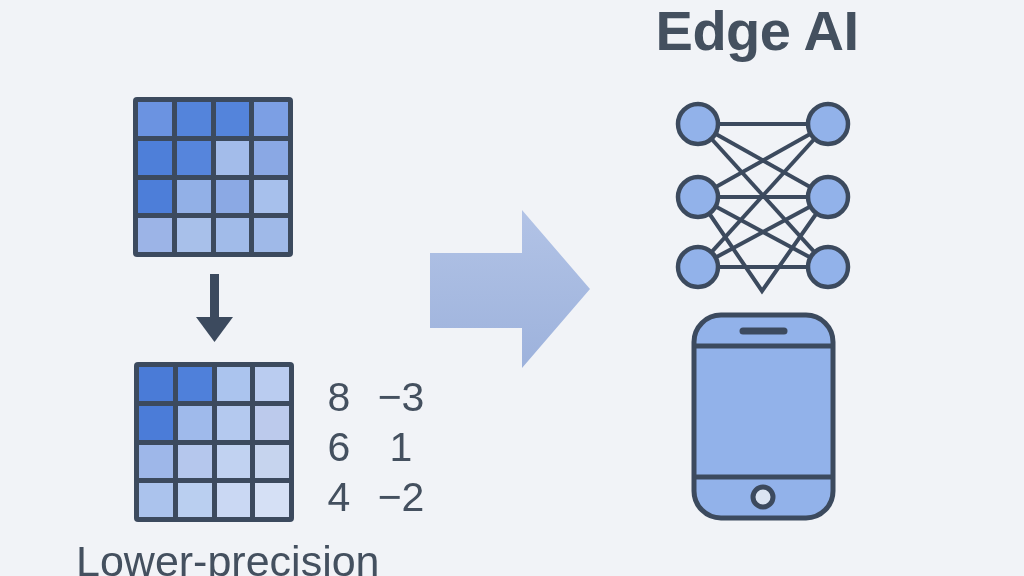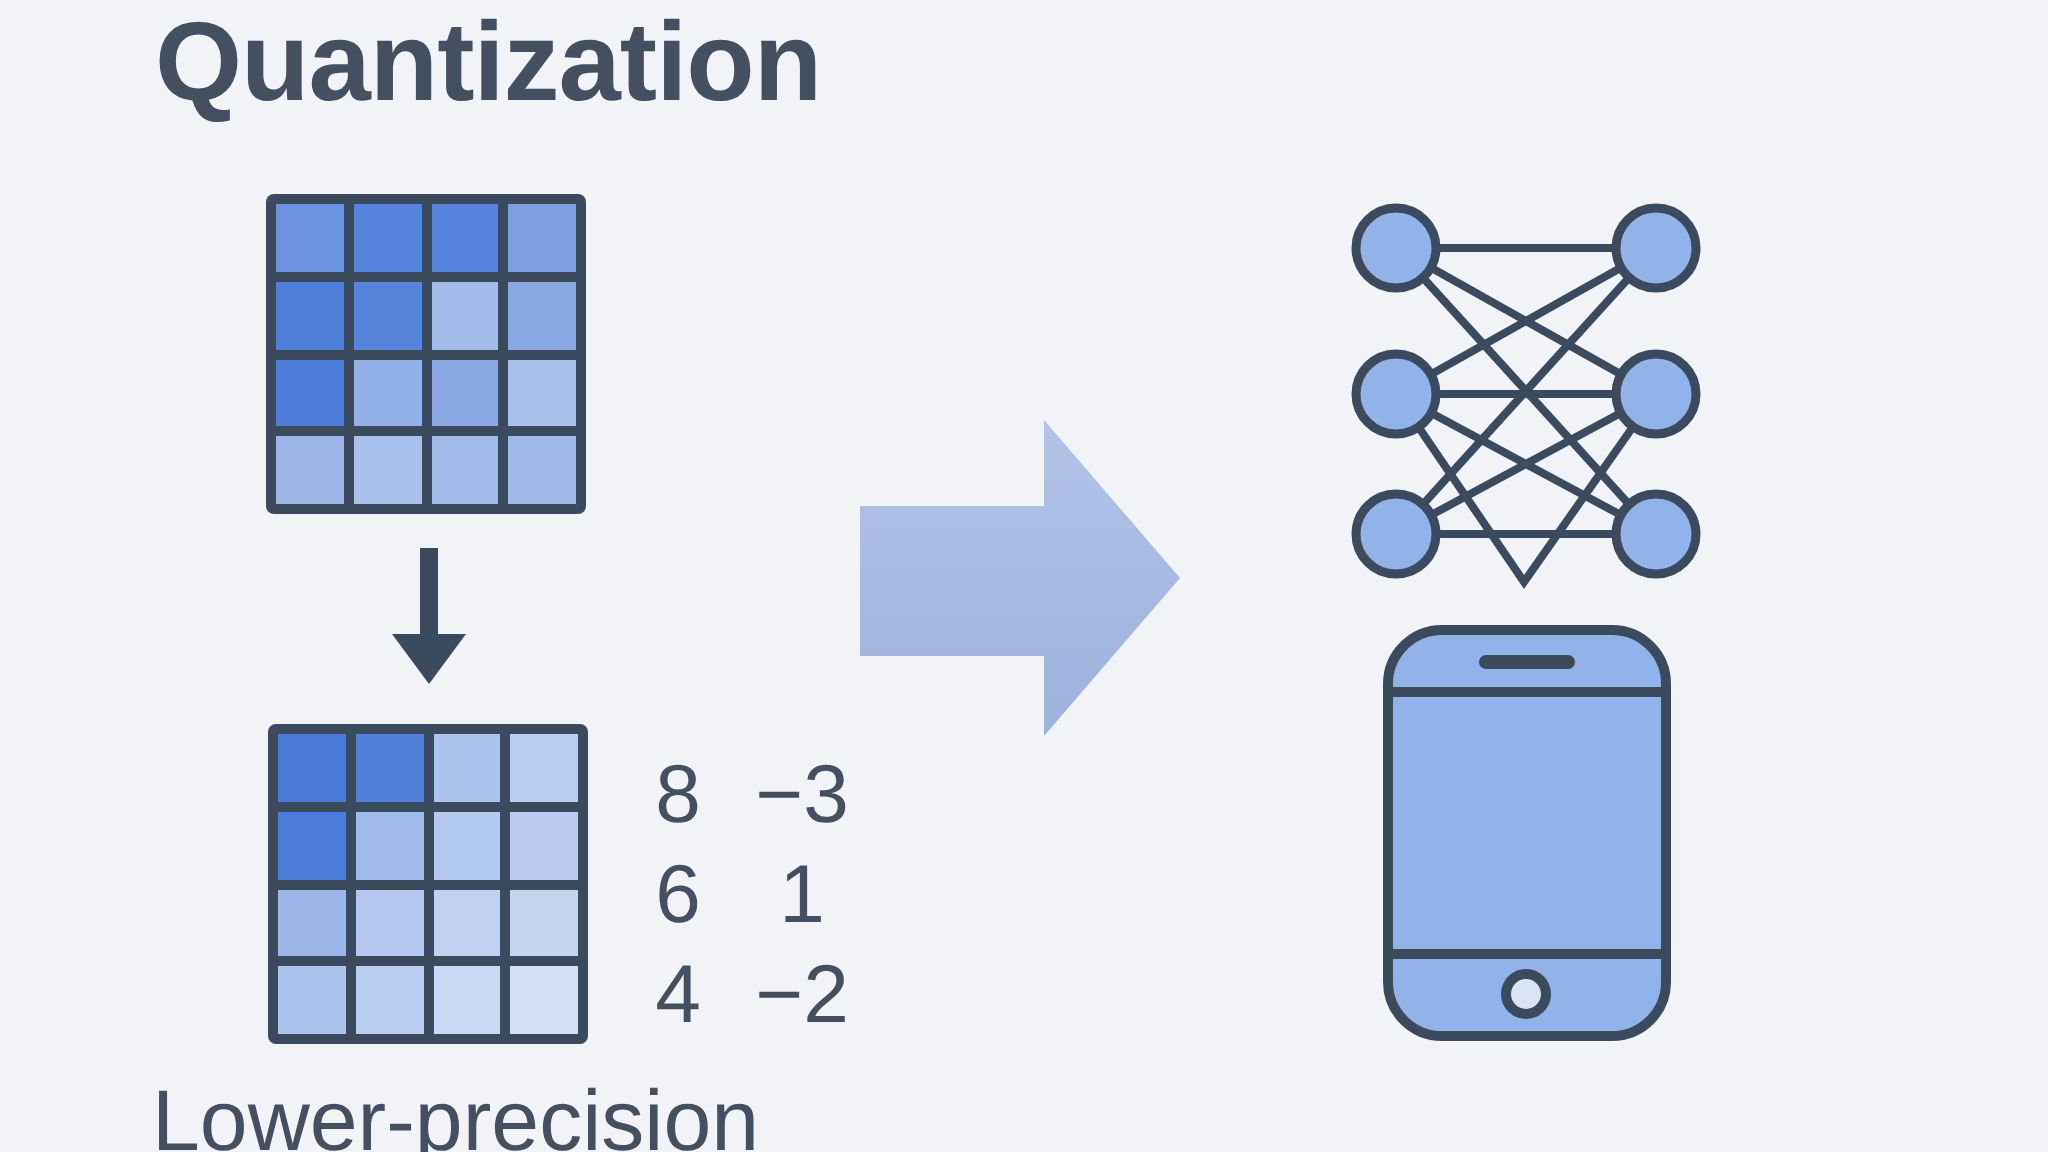--- a/index.html
+++ b/index.html
@@ -43,22 +43,22 @@
   #caption{
     position:absolute;left:76px;top:538px;
     font-size:43px;line-height:46px;font-weight:normal;margin:0;
   }
 </style>
 </head>
 <body>
 
 <div class="canvas">
 
-  <h1 class="title" id="quantization-title">Quantization</h1>
 
+  <h1 class="title" id="edge-ai-title">Edge AI</h1>
 
   <div class="matrix" id="high-precision-matrix">
       <div class="cell" style="background: rgb(107, 147, 225);"></div>
       <div class="cell" style="background: rgb(84, 132, 219);"></div>
       <div class="cell" style="background: rgb(84, 132, 219);"></div>
       <div class="cell" style="background: rgb(124, 159, 228);"></div>
       <div class="cell" style="background: rgb(78, 127, 217);"></div>
       <div class="cell" style="background: rgb(86, 133, 220);"></div>
       <div class="cell" style="background: rgb(163, 188, 234);"></div>
       <div class="cell" style="background: rgb(138, 168, 228);"></div>

